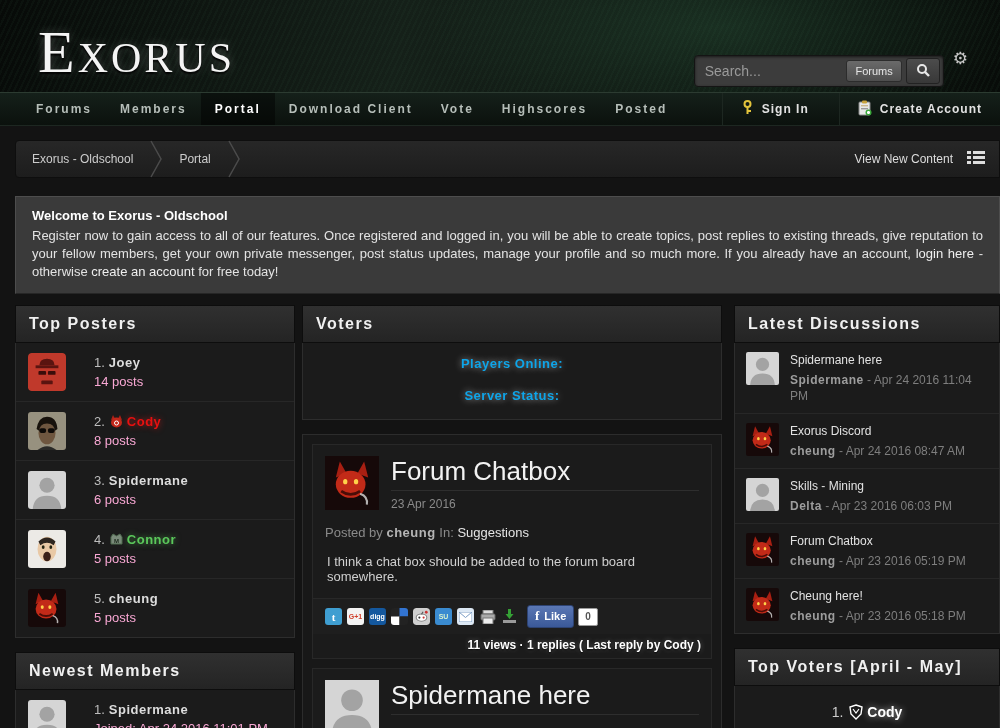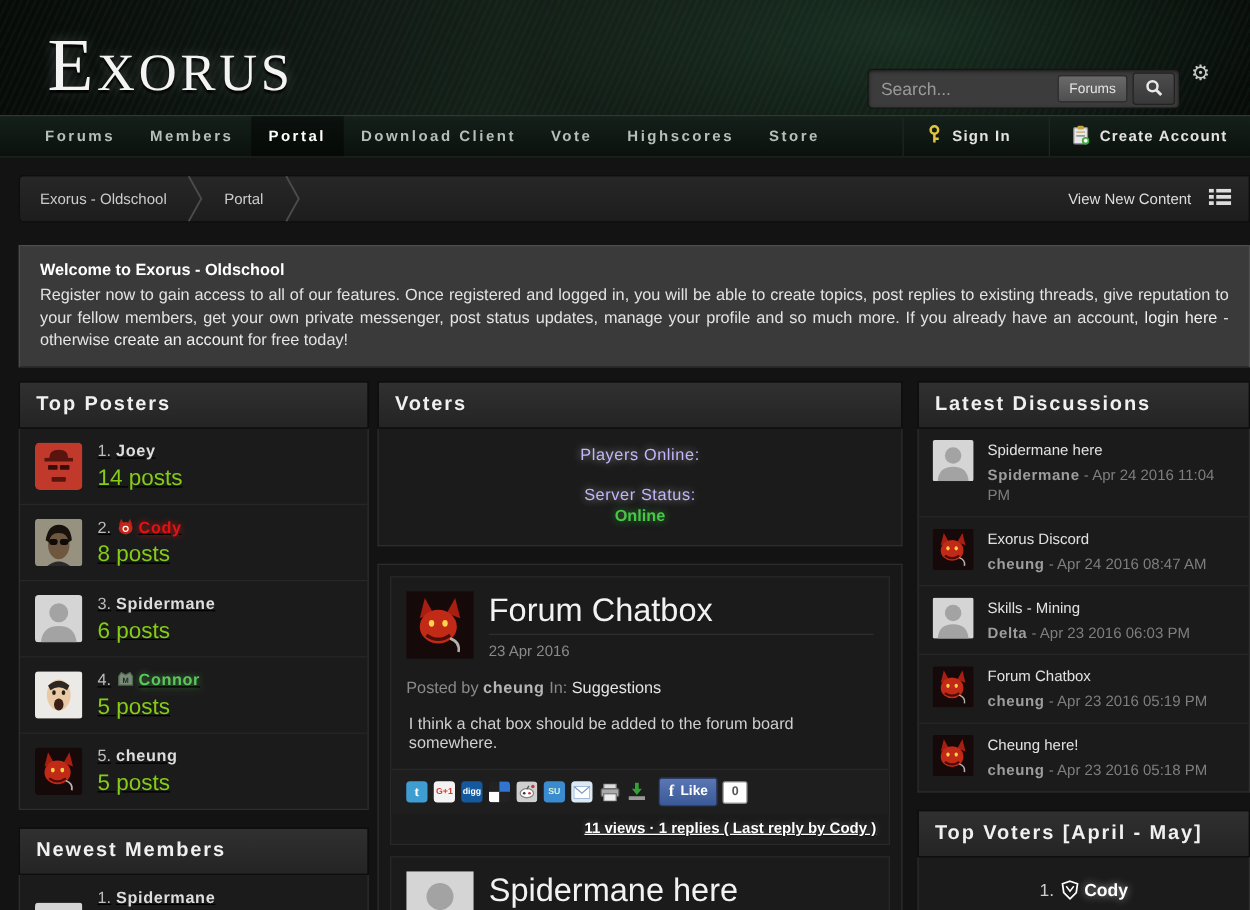--- a/index.html
+++ b/index.html
@@ -67,32 +67,32 @@
   .panel{ margin-bottom:14px; }
   .panel-header{ background:linear-gradient(#303030,#242424); border:1px solid #0d0d0d;
     padding:9px 13px; font-size:16px; font-weight:bold; letter-spacing:1.5px; color:#f0f0f0; }
   .panel-body{ background:#1b1b1b; border:1px solid #2d2d2d; border-top:none; }
 
   
   .urow{ display:flex; align-items:center; padding:10px 12px; border-bottom:1px solid #272727; }
   .urow:last-child{ border-bottom:none; }
   .av{ width:38px; height:38px; border-radius:3px; overflow:hidden; flex:none; cursor:pointer; }
   .av svg{ display:block; width:100%; height:100%; }
-  .urow .utext{ margin-left:12px; font-size:13px;text-decoration:underline; }
+  .urow .utext{ margin-left:28px; font-size:13px; }
   .uname-line{ color:#cfcfcf; }
   .uname-line .rank{ color:#bdbdbd; margin-right:4px; }
   .uname{ font-weight:bold; color:#ddd; letter-spacing:.5px; }
   .uname.red{ color:#e81010; text-shadow:0 0 6px rgba(230,30,30,.7); }
   .uname.green{ color:#5bc85b; text-shadow:0 0 6px rgba(90,200,90,.6); }
-  .usub{ color:#84cc16; font-size:18px; margin-top:4px; }
+  .usub{ color:#f9a8d4; font-size:13px; margin-top:4px; }
   .badge{ display:inline-block; width:15px; height:15px; vertical-align:-3px; margin-right:3px;}
 
   
   .server-body{ text-align:center; padding:13px 0 16px; font-size:13px; }
-  .sv-label{ font-weight:normal; color:#c4b5fd; text-shadow:0 0 7px rgba(255,255,255,.55); letter-spacing:.5px;}
+  .sv-label{ font-weight:bold; color:#0ea5e9; text-shadow:0 0 7px rgba(255,255,255,.55); letter-spacing:.5px;}
   .sv-gap{ height:17px; }
   .sv-online{ font-weight:bold; color:#46c846; text-shadow:0 0 7px rgba(70,200,70,.6); margin-top:2px;}
 
   
   .posts-shell{ background:#181818; border:1px solid #2c2c2c; padding:9px; }
   .post{ background:#1b1b1b; border:1px solid #282828; margin-bottom:9px; }
   .post-head{ display:flex; padding:11px 12px 6px; }
   .pav{ width:54px; height:54px; flex:none; cursor:pointer; }
   .pav svg{ display:block; width:100%; height:100%; }
   .post-head-text{ flex:1; margin-left:12px; min-width:0;}
@@ -116,21 +116,21 @@
   .sic.em{ background:#dce8f4; }
   .sic.pr{ background:transparent; }
   .sic.dl{ background:transparent; }
   .fb-like{ display:flex; align-items:center; margin-left:4px; cursor:pointer;}
   .fb-btn{ background:linear-gradient(#5a77b4,#3b5998); border:1px solid #2d4373; border-radius:3px;
     color:#fff; font-size:11px; font-weight:bold; padding:2px 7px 3px; display:flex; gap:5px; align-items:center;}
   .fb-f{ font-family:"Liberation Serif",serif; font-size:13px; }
   .fb-count{ background:#fff; border:1px solid #9b9b9b; color:#555; font-size:10px; font-weight:bold;
     padding:2px 6px 3px; margin-left:4px; border-radius:2px;}
   .post-stats{ text-align:right; padding:4px 10px 6px; color:#fff; font-weight:bold; font-size:12px;
-    text-shadow:0 1px 2px #000, 0 0 5px rgba(255,255,255,.35);text-decoration:underline; }
+    text-shadow:0 1px 2px #000, 0 0 5px rgba(255,255,255,.35); }
 
   
   .drow{ display:flex; padding:9px 11px; border-bottom:1px solid #272727; }
   .drow:last-child{ border-bottom:none; }
   .dav{ width:33px; height:33px; flex:none; border-radius:2px; overflow:hidden; cursor:pointer;}
   .dav svg{ display:block; width:100%; height:100%; }
   .dtext{ margin-left:11px; font-size:12px; min-width:0;}
   .dtitle{ color:#e2e2e2; display:block; margin-top:1px;}
   .dmeta{ color:#7e7e7e; margin-top:5px; line-height:16px;}
   .dmeta .dauthor{ color:#9d9d9d; font-weight:bold; letter-spacing:.5px; }
@@ -178,21 +178,21 @@
     <li>
         <a>Download Client</a>
       </li>
     <li>
         <a>Vote</a>
       </li>
     <li>
         <a>Highscores</a>
       </li>
     <li>
-        <a>Store</a>
+        <a>Posted</a>
       </li>
   </ul>
   <div class="nav-right">
     <a class="navlink">
       <span>
         <svg width="13" height="15" viewBox="0 0 13 15">
             <circle cx="6.5" cy="4" r="3" fill="none" stroke="#e3c43c" stroke-width="2"></circle>
             <line x1="6.5" y1="7" x2="6.5" y2="14" stroke="#e3c43c" stroke-width="2"></line>
             <line x1="6.5" y1="11" x2="10" y2="11" stroke="#e3c43c" stroke-width="2"></line>
           </svg>
@@ -379,21 +379,20 @@
     </div>
 
     <div class="col-mid">
 
       <div class="panel">
         <div class="panel-header">Voters</div>
         <div class="panel-body server-body">
           <div class="sv-label">Players Online:</div>
           <div class="sv-gap"></div>
           <div class="sv-label">Server Status:</div>
-          <div class="sv-online">Online</div>
         </div>
       </div>
 
       <div class="posts-shell">
 
         <article class="post">
           <div class="post-head">
             <span class="pav">
               <svg viewBox="0 0 40 40">
                   <rect width="40" height="40" fill="#160909"></rect>

